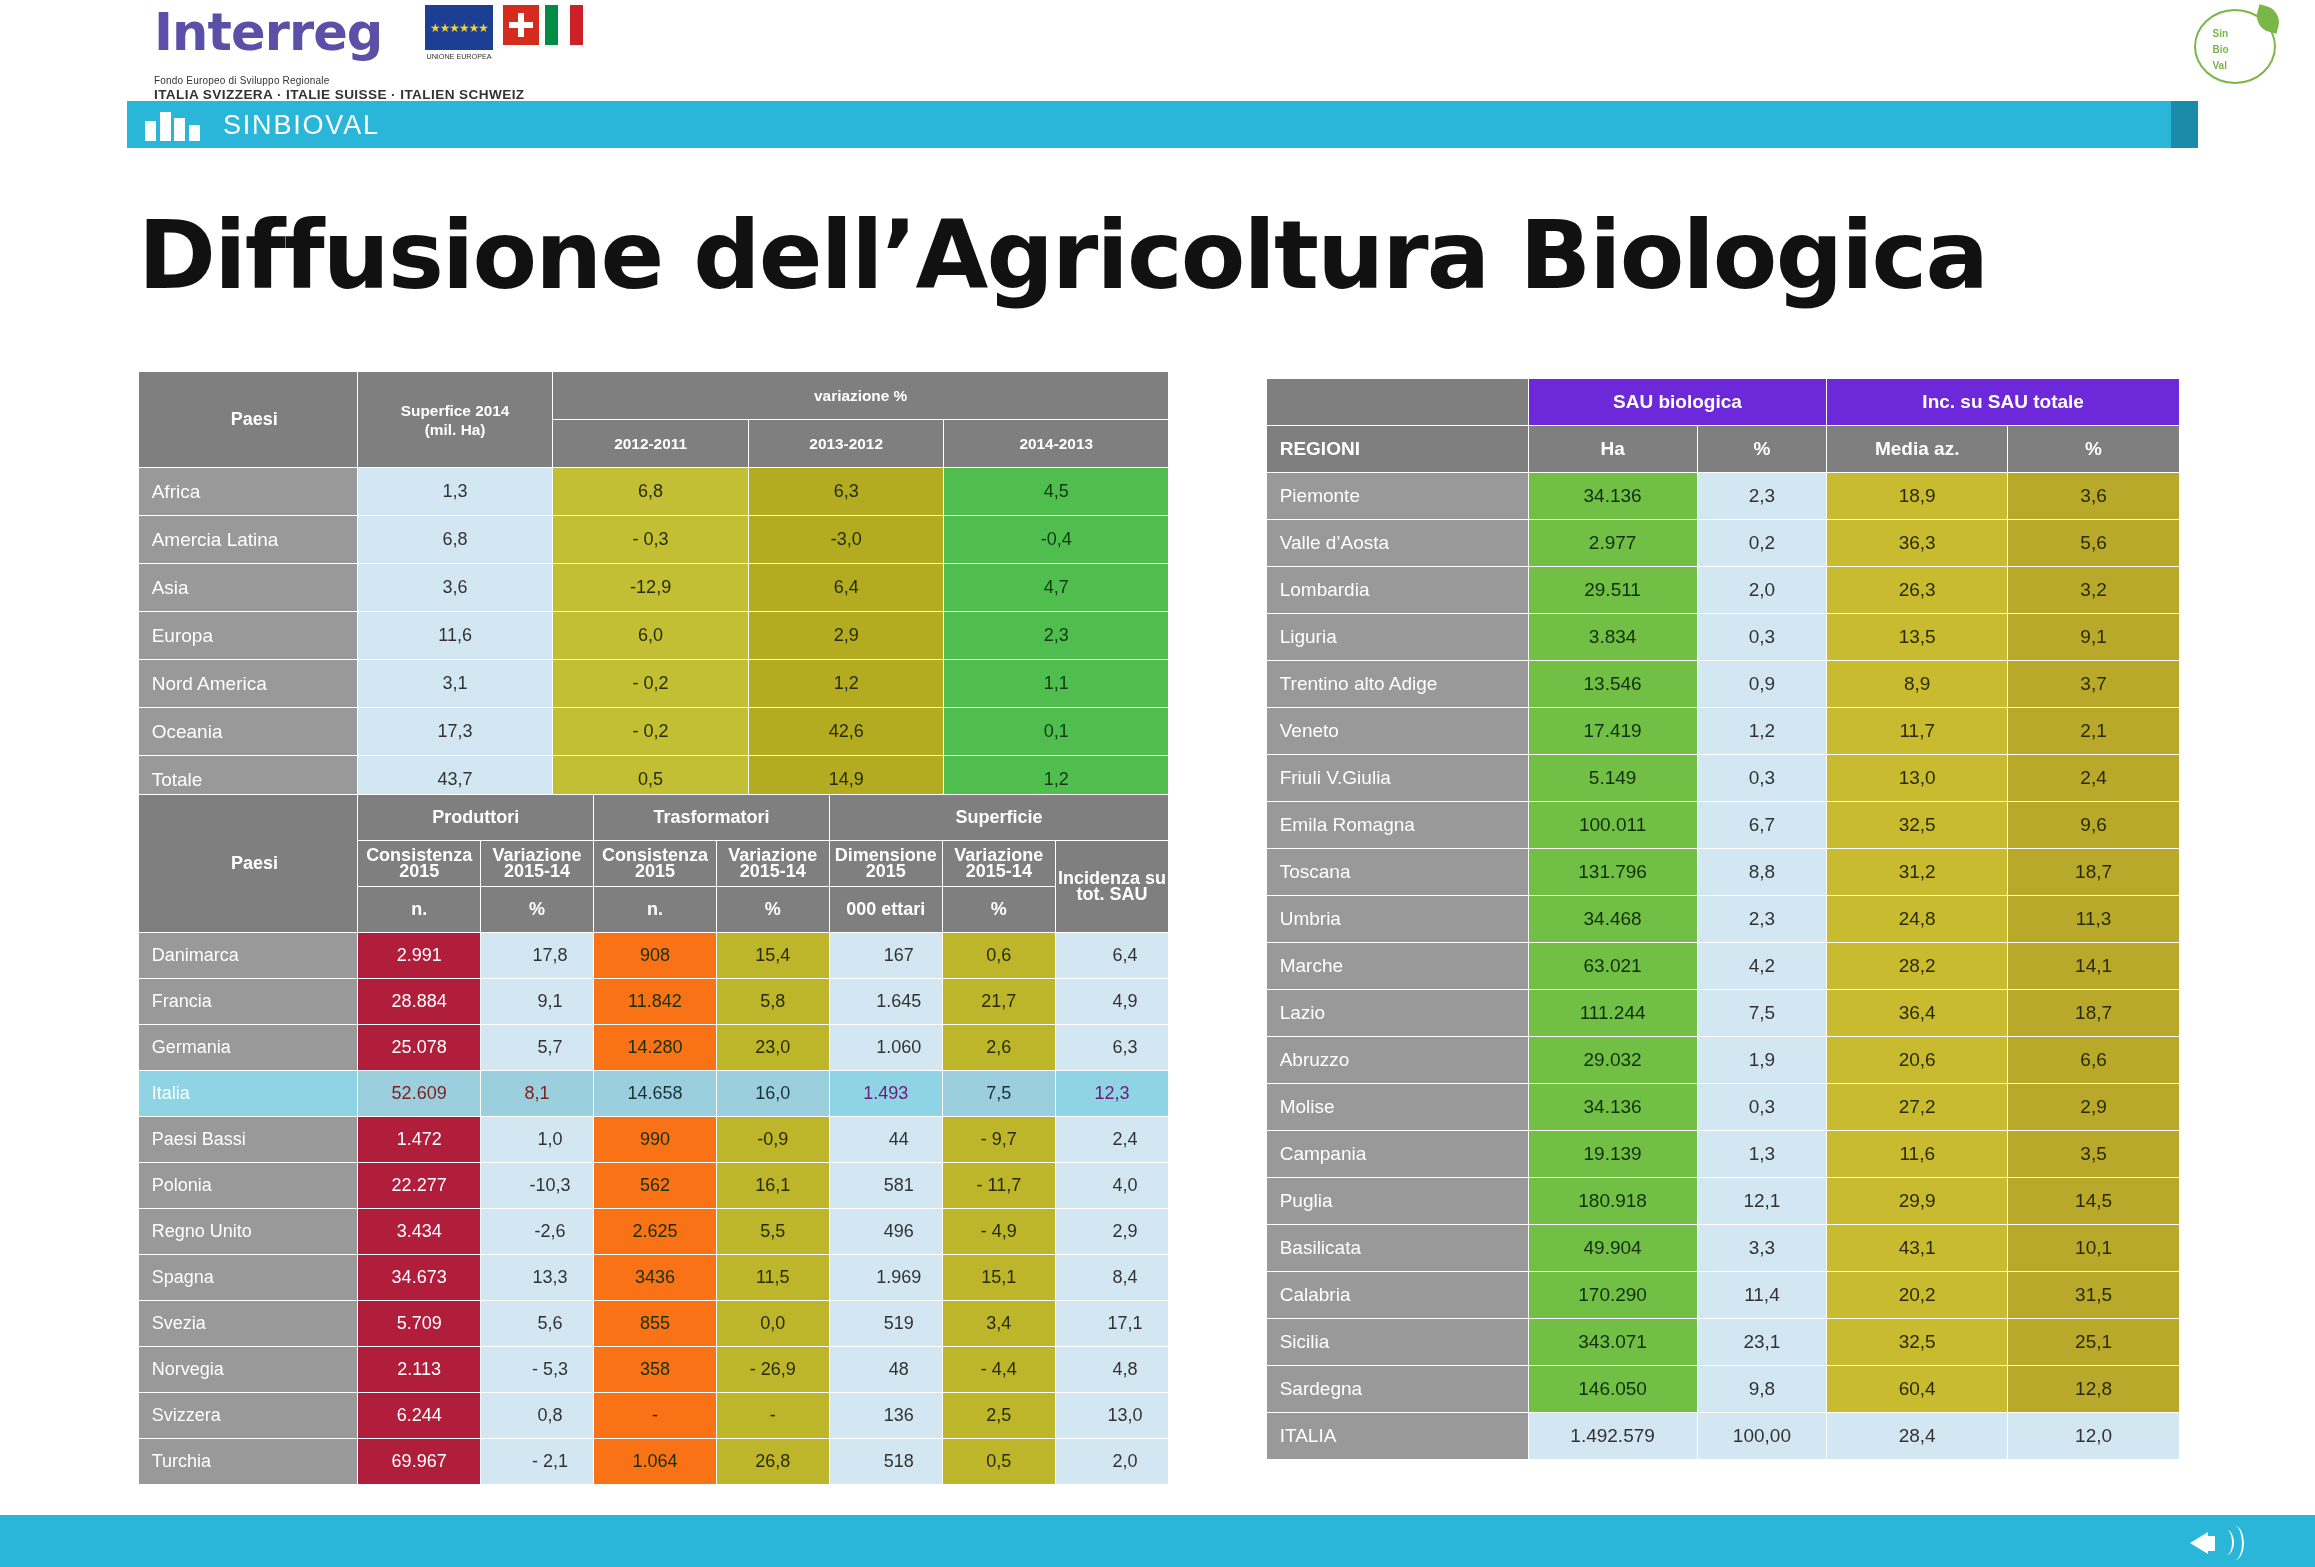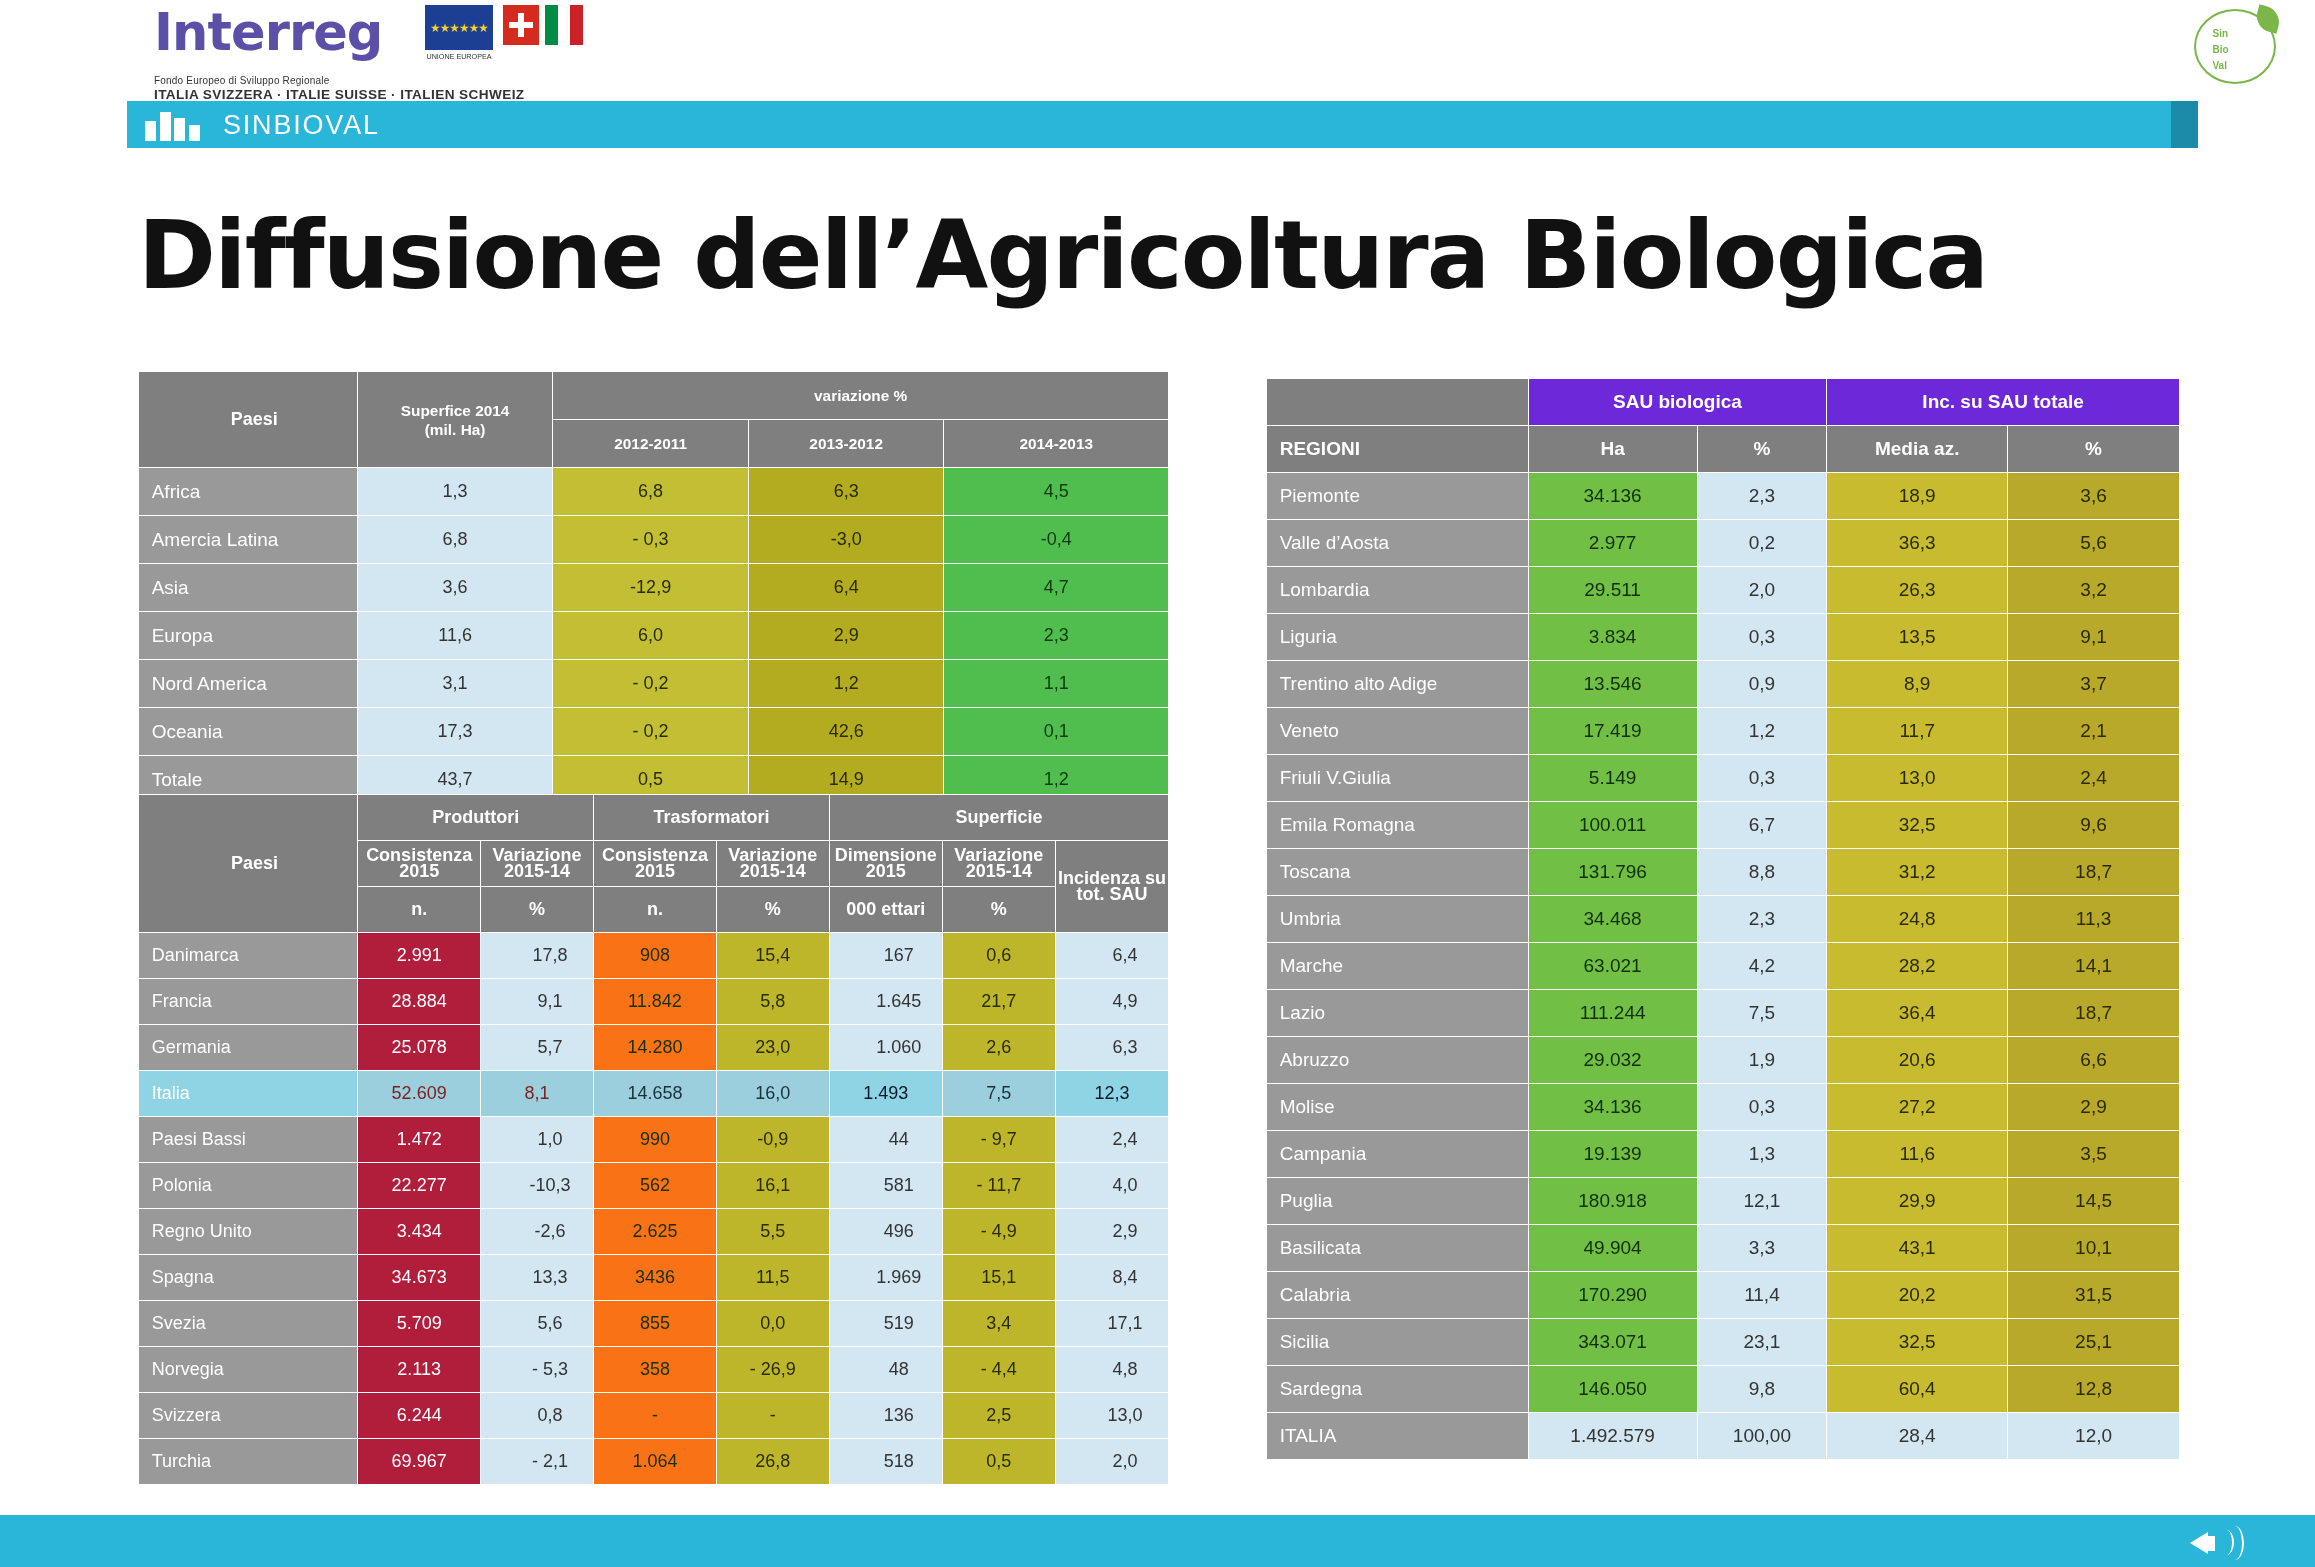--- a/index.html
+++ b/index.html
@@ -68,21 +68,21 @@
   #table-countries td,#table-countries th{height:45px;text-align:center;border:0.9px solid #ffffff;font-size:18px;}
   .c-red{background:#b11e3c;color:#ffffff;}
   .c-ltgreen{background:#f97316;color:#17300a;}
   .c-olive{background:#bdb62a;color:#2b2b00;}
   .c-ltblue{background:#d3e7f2;color:#333;padding-left:26px;}
   .c-lbl{background:#9a9999;color:#ffffff;text-align:left !important;padding-left:12.7px !important;}
   .c-lbl-hl{background:#8fd4e4;color:#ffffff;text-align:left !important;padding-left:12.7px !important;}
   .c-red-hl{background:#9ccfdd;color:#7f1d1d;}
   .c-ltgreen-hl{background:#9ccfdd;color:#17333a;}
   .c-olive-hl{background:#9ccfdd;color:#17333a;}
-  .c-ltblue-hl{background:#8fd4e4;color:#0f172a;}
+  .c-ltblue-hl{background:#8fd4e4;color:#701a75;}
   .sub-hdr{background:#807f7f;color:#fff;font-size:13.6px;line-height:15.4px;font-weight:bold;}
   .sub-hdr-sm{background:#807f7f;color:#fff;font-size:13.6px;font-weight:bold;}
 
   
   #table-regions{left:1266px;top:378px;}
   #table-regions table{width:914px;}
   #table-regions td,#table-regions th{height:46px;text-align:center;border:0.9px solid #ffffff;font-size:19px;}
   .r-hdr{background:#6d28d9;color:#ffffff;font-weight:bold;font-size:22.6px;}
   .r-sub{background:#807f7f;color:#ffffff;font-size:21px;}
   .r-lbl{background:#9a9999;color:#ffffff;text-align:left !important;padding-left:12.7px !important;font-size:20px;}

